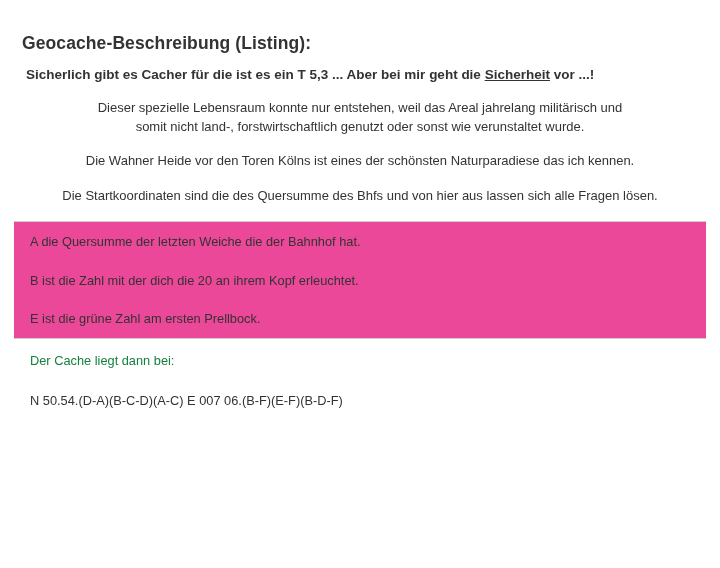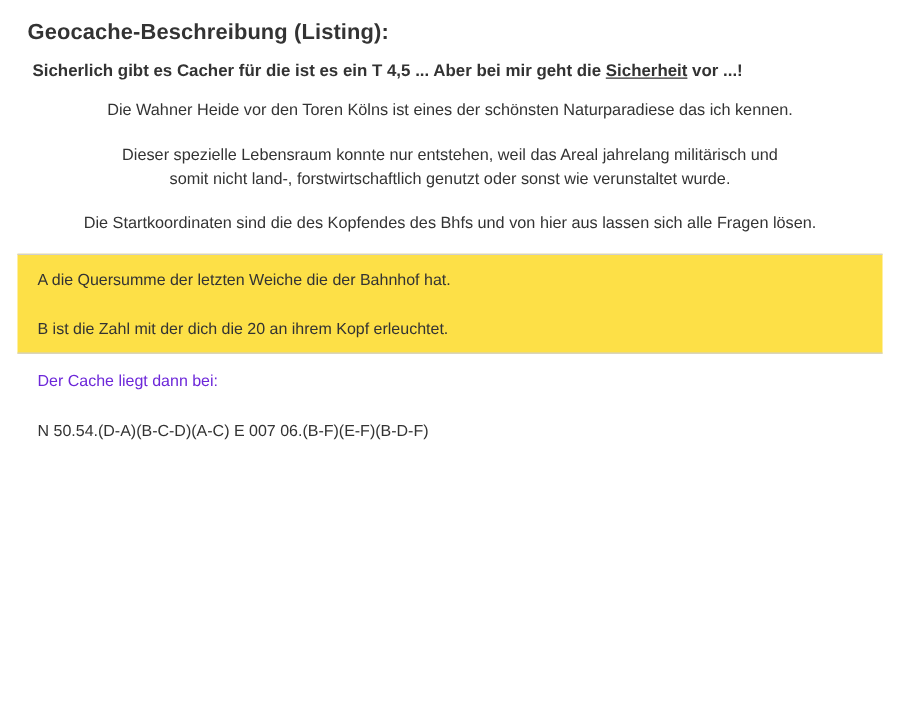--- a/index.html
+++ b/index.html
@@ -13,20 +13,21 @@
     font-family: "Liberation Sans", sans-serif;
     color: #333333;
     overflow: hidden;
   }
   .page {
     position: relative;
     width: 720px;
     height: 412px;
     box-sizing: border-box;
     padding: 12px 14px 0 14px;
+    margin-top: 18px;
   }
   .listing-title {
     font-size: 17.5px;
     font-weight: bold;
     color: #333333;
     margin: 3px 0 0 8px;
     letter-spacing: 0.1px;
   }
   .lead-line {
     font-size: 13.5px;
@@ -54,64 +55,65 @@
   .para-3 {
     margin: 17px 0 0 0;
     padding: 0 80px;
   }
   .para-4 {
     margin: 16px 0 0 0;
     padding: 0 8px;
   }
   .questions-box {
     margin: 16px 0 0 0;
-    background: #fde047;
+    background: #ec4899;
     border-top: 1px solid #cfcfcf;
     border-bottom: 1px solid #cfcfcf;
     padding: 12px 0 12px 0;
   }
   .question {
     font-size: 12.8px;
     color: #333333;
     padding: 0 0 0 16px;
     margin: 0;
     line-height: 1.2;
   }
   .question + .question {
     margin-top: 23px;
   }
   .closing {
     font-size: 12.8px;
-    color: #6d28d9;
+    color: #15803d;
     margin: 14px 0 0 16px;
   }
   .coords {
     font-size: 12.8px;
     color: #333333;
     margin: 25px 0 0 16px;
   }
 </style>
 </head>
 <body>
 
 <div class="page">
 
   <h1 class="listing-title">Geocache-Beschreibung (Listing):</h1>
 
-  <p class="lead-line"><span>Sicherlich gibt es Cacher für die ist es ein T 4,5 ... Aber bei mir geht die </span><u>Sicherheit</u><span> vor ...!</span></p>
+  <p class="lead-line"><span>Sicherlich gibt es Cacher für die ist es ein T 5,3 ... Aber bei mir geht die </span><u>Sicherheit</u><span> vor ...!</span></p>
+
+  <p class="para para-2">Dieser spezielle Lebensraum konnte nur entstehen, weil das Areal jahrelang militärisch und somit nicht land-, forstwirtschaftlich genutzt oder sonst wie verunstaltet wurde.</p>
 
   <p class="para para-1">Die Wahner Heide vor den Toren Kölns ist eines der schönsten Naturparadiese das ich kennen.</p>
 
-  <p class="para para-2">Dieser spezielle Lebensraum konnte nur entstehen, weil das Areal jahrelang militärisch und somit nicht land-, forstwirtschaftlich genutzt oder sonst wie verunstaltet wurde.</p>
 
-
-  <p class="para para-4">Die Startkoordinaten sind die des Kopfendes des Bhfs und von hier aus lassen sich alle Fragen lösen.</p>
+  <p class="para para-4">Die Startkoordinaten sind die des Quersumme des Bhfs und von hier aus lassen sich alle Fragen lösen.</p>
 
   <div class="questions-box">
     <p class="question">A die Quersumme der letzten Weiche die der Bahnhof hat.</p>
     <p class="question">B ist die Zahl mit der dich die 20 an ihrem Kopf erleuchtet.</p>
+    <p class="question">E ist die grüne Zahl am ersten Prellbock.</p>
   </div>
 
   <p class="closing">Der Cache liegt dann bei:</p>
 
   <p class="coords">N 50.54.(D-A)(B-C-D)(A-C) E 007 06.(B-F)(E-F)(B-D-F)</p>
 
 </div>
 
 </body></html>

